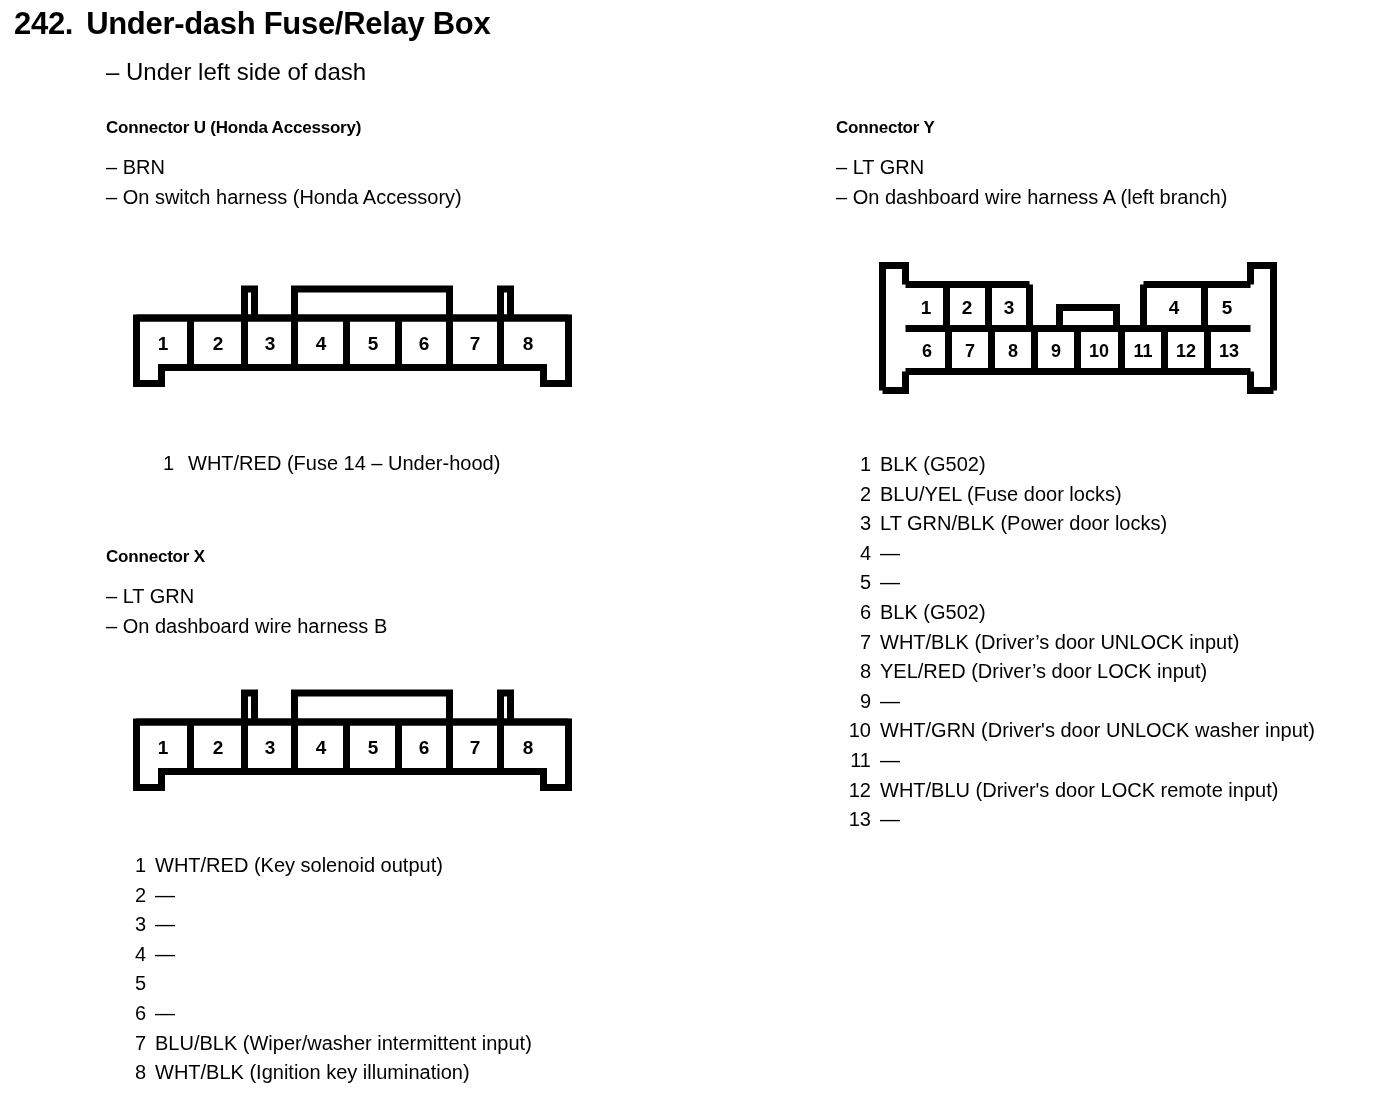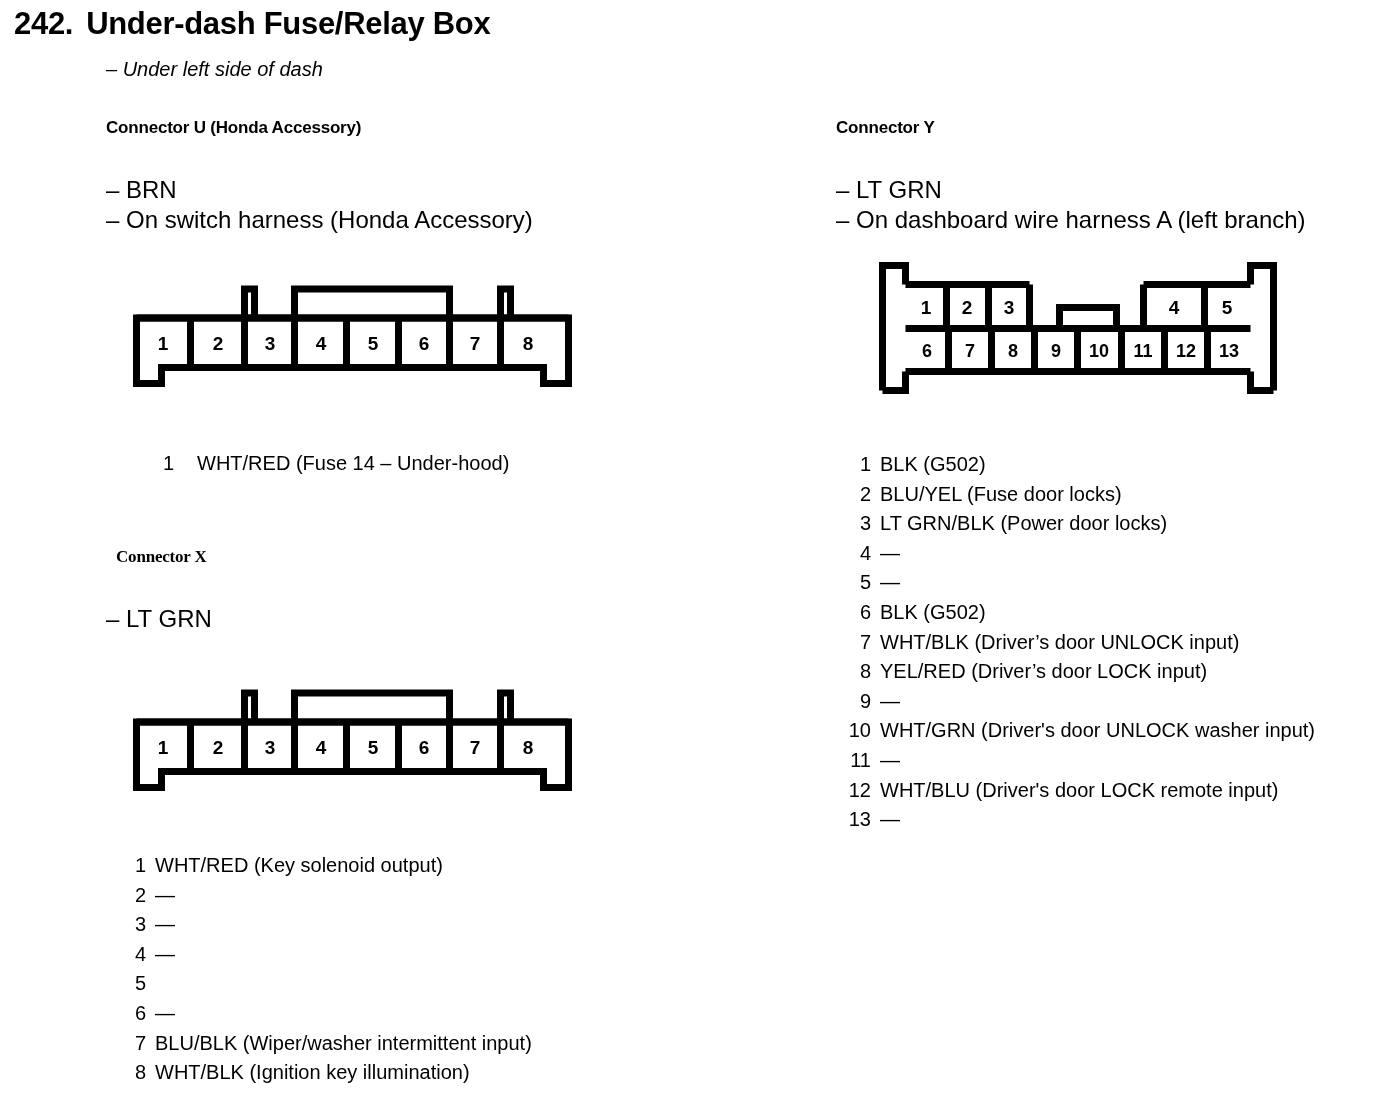--- a/index.html
+++ b/index.html
@@ -22,59 +22,57 @@
     left: 14px; top: 6px;
     font-size: 31px;
     font-weight: bold;
     letter-spacing: -0.3px;
     white-space: nowrap;
   }
   .doc-title .num { margin-right: 13px; }
   .doc-subtitle {
     position: absolute;
     left: 106px; top: 58px;
-    font-size: 20px;
-    white-space: nowrap;
-    font-style: italic;
+    font-size: 24px;
+    white-space: nowrap;
   }
 
   
   .conn-head {
     position: absolute;
     font-size: 17px;
     font-weight: bold;
     letter-spacing: -0.2px;
     white-space: nowrap;
   }
   .conn-line {
     position: absolute;
-    font-size: 24px;
-    white-space: nowrap;
-    margin-top: 20px;
+    font-size: 20px;
+    white-space: nowrap;
   }
 
   
   .pinlist { position: absolute; }
   .pinrow {
     display: flex;
     align-items: baseline;
     font-size: 20px;
     line-height: 29.6px;
     white-space: nowrap;
   }
   .pinrow .pn {
     width: 26px;
     text-align: right;
     flex: 0 0 26px;
   }
   .pinrow .pd { margin-left: 9px; }
 
   
   .pinlist.u .pinrow .pn { width: 14px; flex: 0 0 14px; }
-  .pinlist.u .pinrow .pd { margin-left: 23px; }
+  .pinlist.u .pinrow .pd { margin-left: 14px; }
 
   
   .conn-svg { position: absolute; }
   .conn-svg svg { display: block; }
   .pinnum {
     font-family: "Liberation Sans", sans-serif;
     font-size: 19px;
     font-weight: bold;
     text-anchor: middle;
     fill: #000;
@@ -130,22 +128,23 @@
     </svg>
   </div>
 
   <div class="pinlist u" style="left:160px; top:449px;">
     <div class="pinrow">
       <span class="pn">1</span>
       <span class="pd">WHT/RED (Fuse 14 – Under-hood)</span>
     </div>
   </div>
 
-  <div class="conn-head" style="left:116px; top:547px;font-family:Liberation Serif, serif;">Connector X</div>
+  <div class="conn-head" style="left:106px; top:547px;">Connector X</div>
   <div class="conn-line" style="left:106px; top:585px;">– LT GRN</div>
+  <div class="conn-line" style="left:106px; top:615px;">– On dashboard wire harness B</div>
 
   <div class="conn-svg" style="left:130px; top:682px;">
     <svg width="445" height="112" viewBox="0 0 445 112">
       <g fill="none" stroke="#000" stroke-width="7" stroke-linecap="butt">
         <path d="M114.5 40 L114.5 11 L124.5 11 L124.5 40"></path>
         <path d="M164.5 40 L164.5 11 L319.5 11 L319.5 40"></path>
         <path d="M370.5 40 L370.5 11 L380.5 11 L380.5 40"></path>
         <path d="M6.5 40 L6.5 105.5 L31.5 105.5 L31.5 89.5 L413.5 89.5 L413.5 105.5 L438.5 105.5 L438.5 40 Z"></path>
         <path d="M6.5 40 L438.5 40"></path>
         <path d="M60.5 40 L60.5 89.5"></path>

